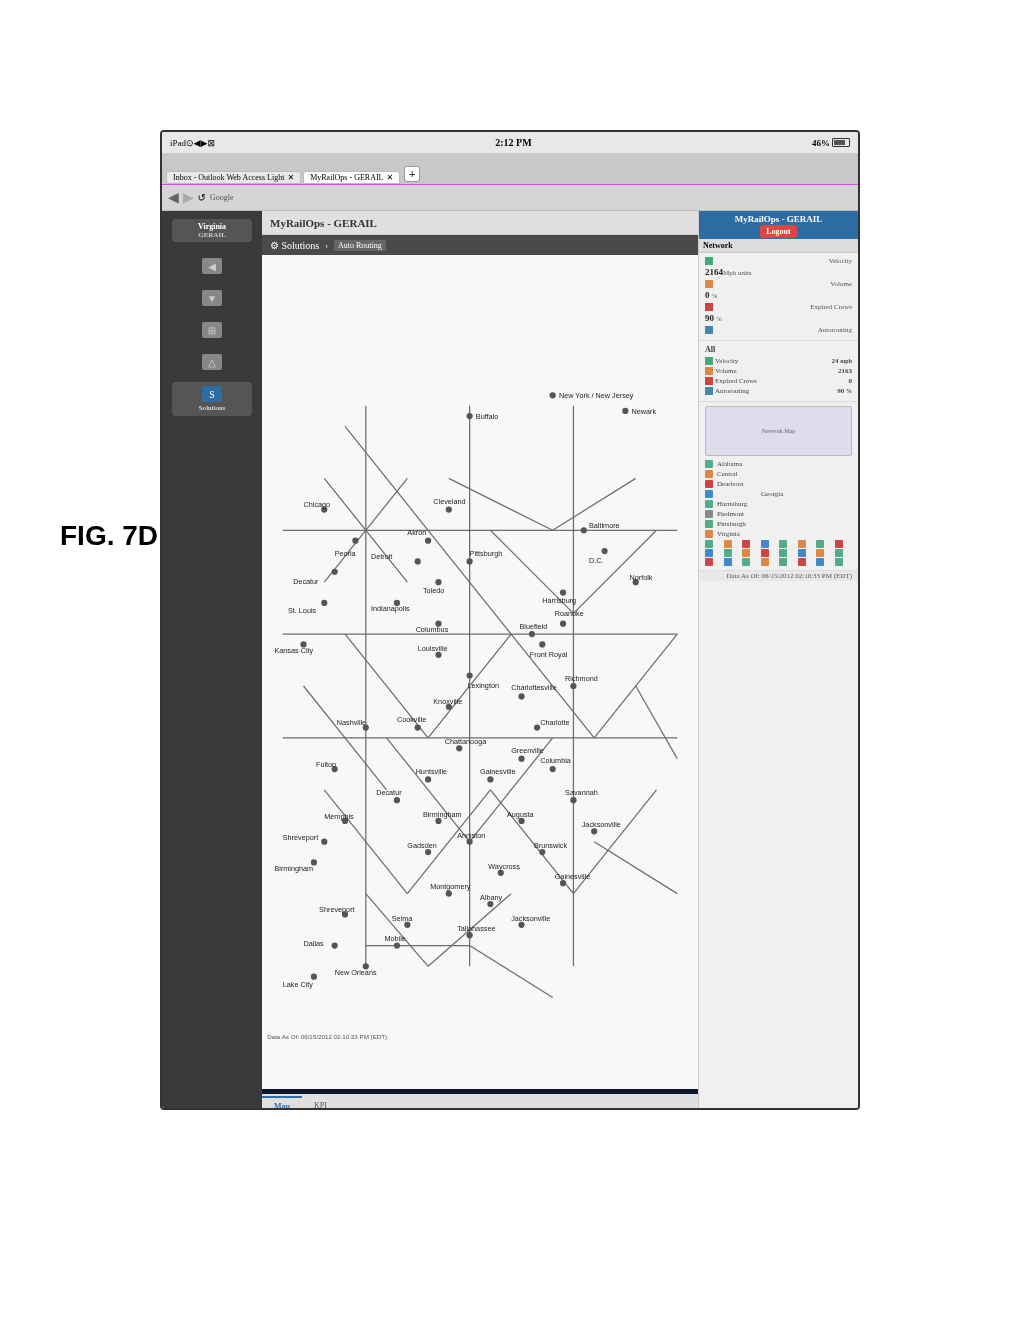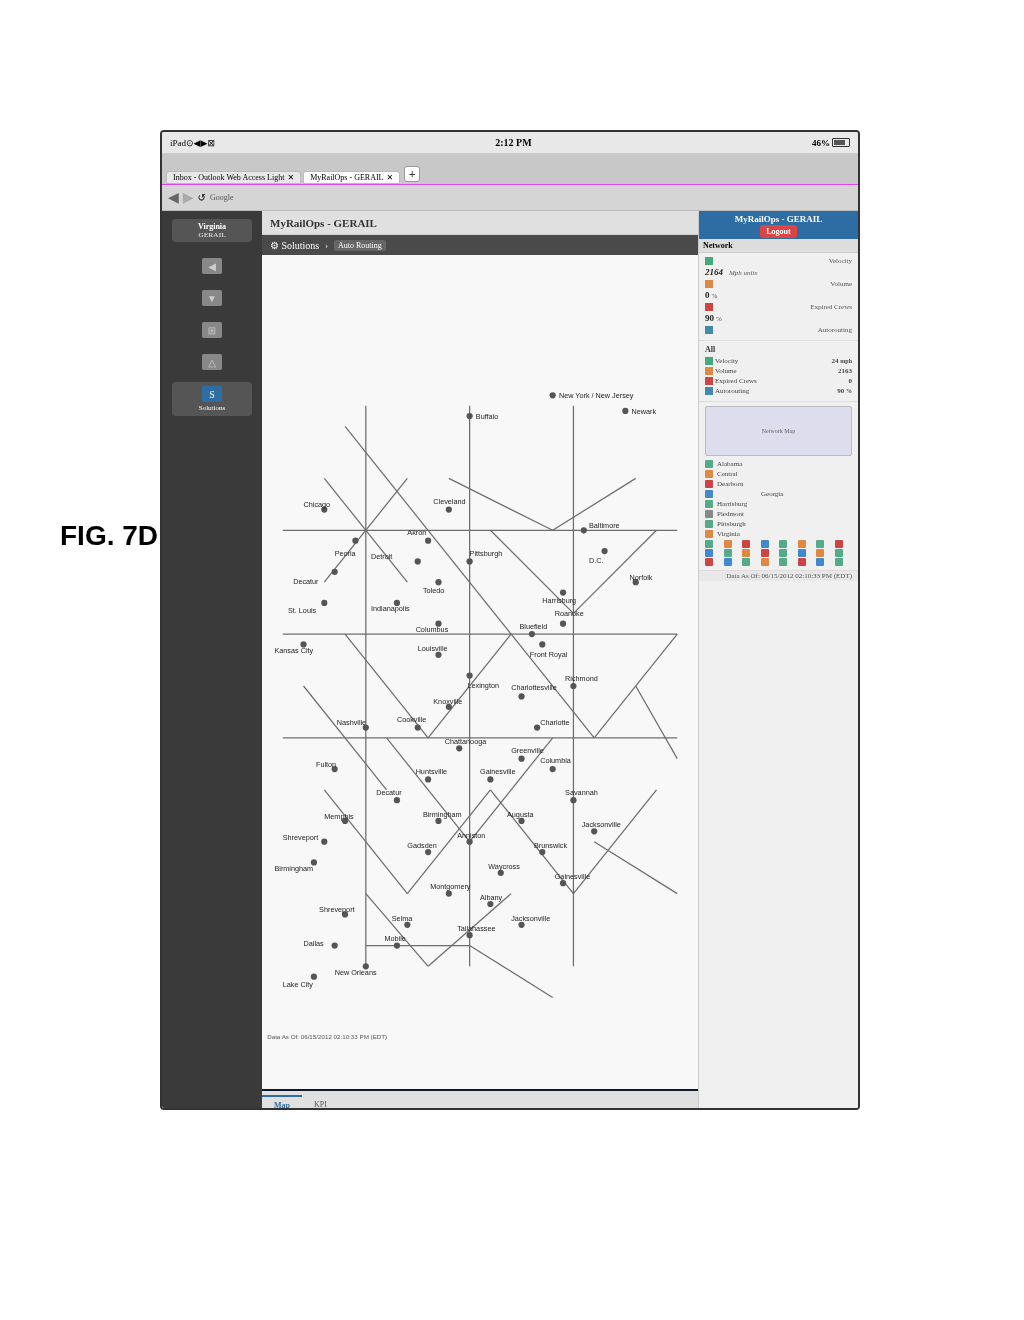--- a/index.html
+++ b/index.html
@@ -660,21 +660,21 @@
               <circle cx="70" cy="600" r="3" fill="#555"></circle>
               <text x="40" y="600">Dallas</text>
               <circle cx="50" cy="630" r="3" fill="#555"></circle>
               <text x="20" y="640">Lake City</text>
 
               <text x="5" y="690" font-size="6" fill="#555">Data As Of: 06/15/2012 02:10:33 PM (EDT)</text>
             </g>
           </svg>
         </div>
 
-        <div style="position:absolute;bottom:0;left:0;right:0;height:28px;background:#e0e0e0;border-top:2px solid #0f172a;display:flex;align-items:center;">
+        <div style="position:absolute;bottom:0;left:0;right:0;height:28px;background:#e0e0e0;border-top:5px solid #0f172a;display:flex;align-items:center;">
           <div class="bottom-tab active">
             <span>Map</span>
           </div>
           <div class="bottom-tab">
             <span>KPI</span>
           </div>
         </div>
       </div>
 
       <div class="right-panel">
@@ -687,21 +687,21 @@
 
         <div style="background:#ddd;padding:2px 4px;font-size:8px;font-weight:bold;border-bottom:1px solid #ccc;">
           <span>Network</span>
         </div>
 
         <div class="right-panel-section">
           <div class="metric-row">
             <span class="colored-square sq-green"></span>
             <span class="metric-label">Velocity</span>
           </div>
-          <div style="display:flex;align-items:baseline;gap:6px;font-style:italic;">
+          <div style="display:flex;align-items:baseline;gap:0;">
             <span class="metric-value">2164</span>
             <span style="font-size:7px;color:#555;">Mph units</span>
           </div>
 
           <div class="metric-row" style="margin-top:3px;">
             <span class="colored-square sq-orange"></span>
             <span class="metric-label">Volume</span>
           </div>
           <div style="display:flex;align-items:baseline;gap:2px;">
             <span class="metric-value">0</span>

